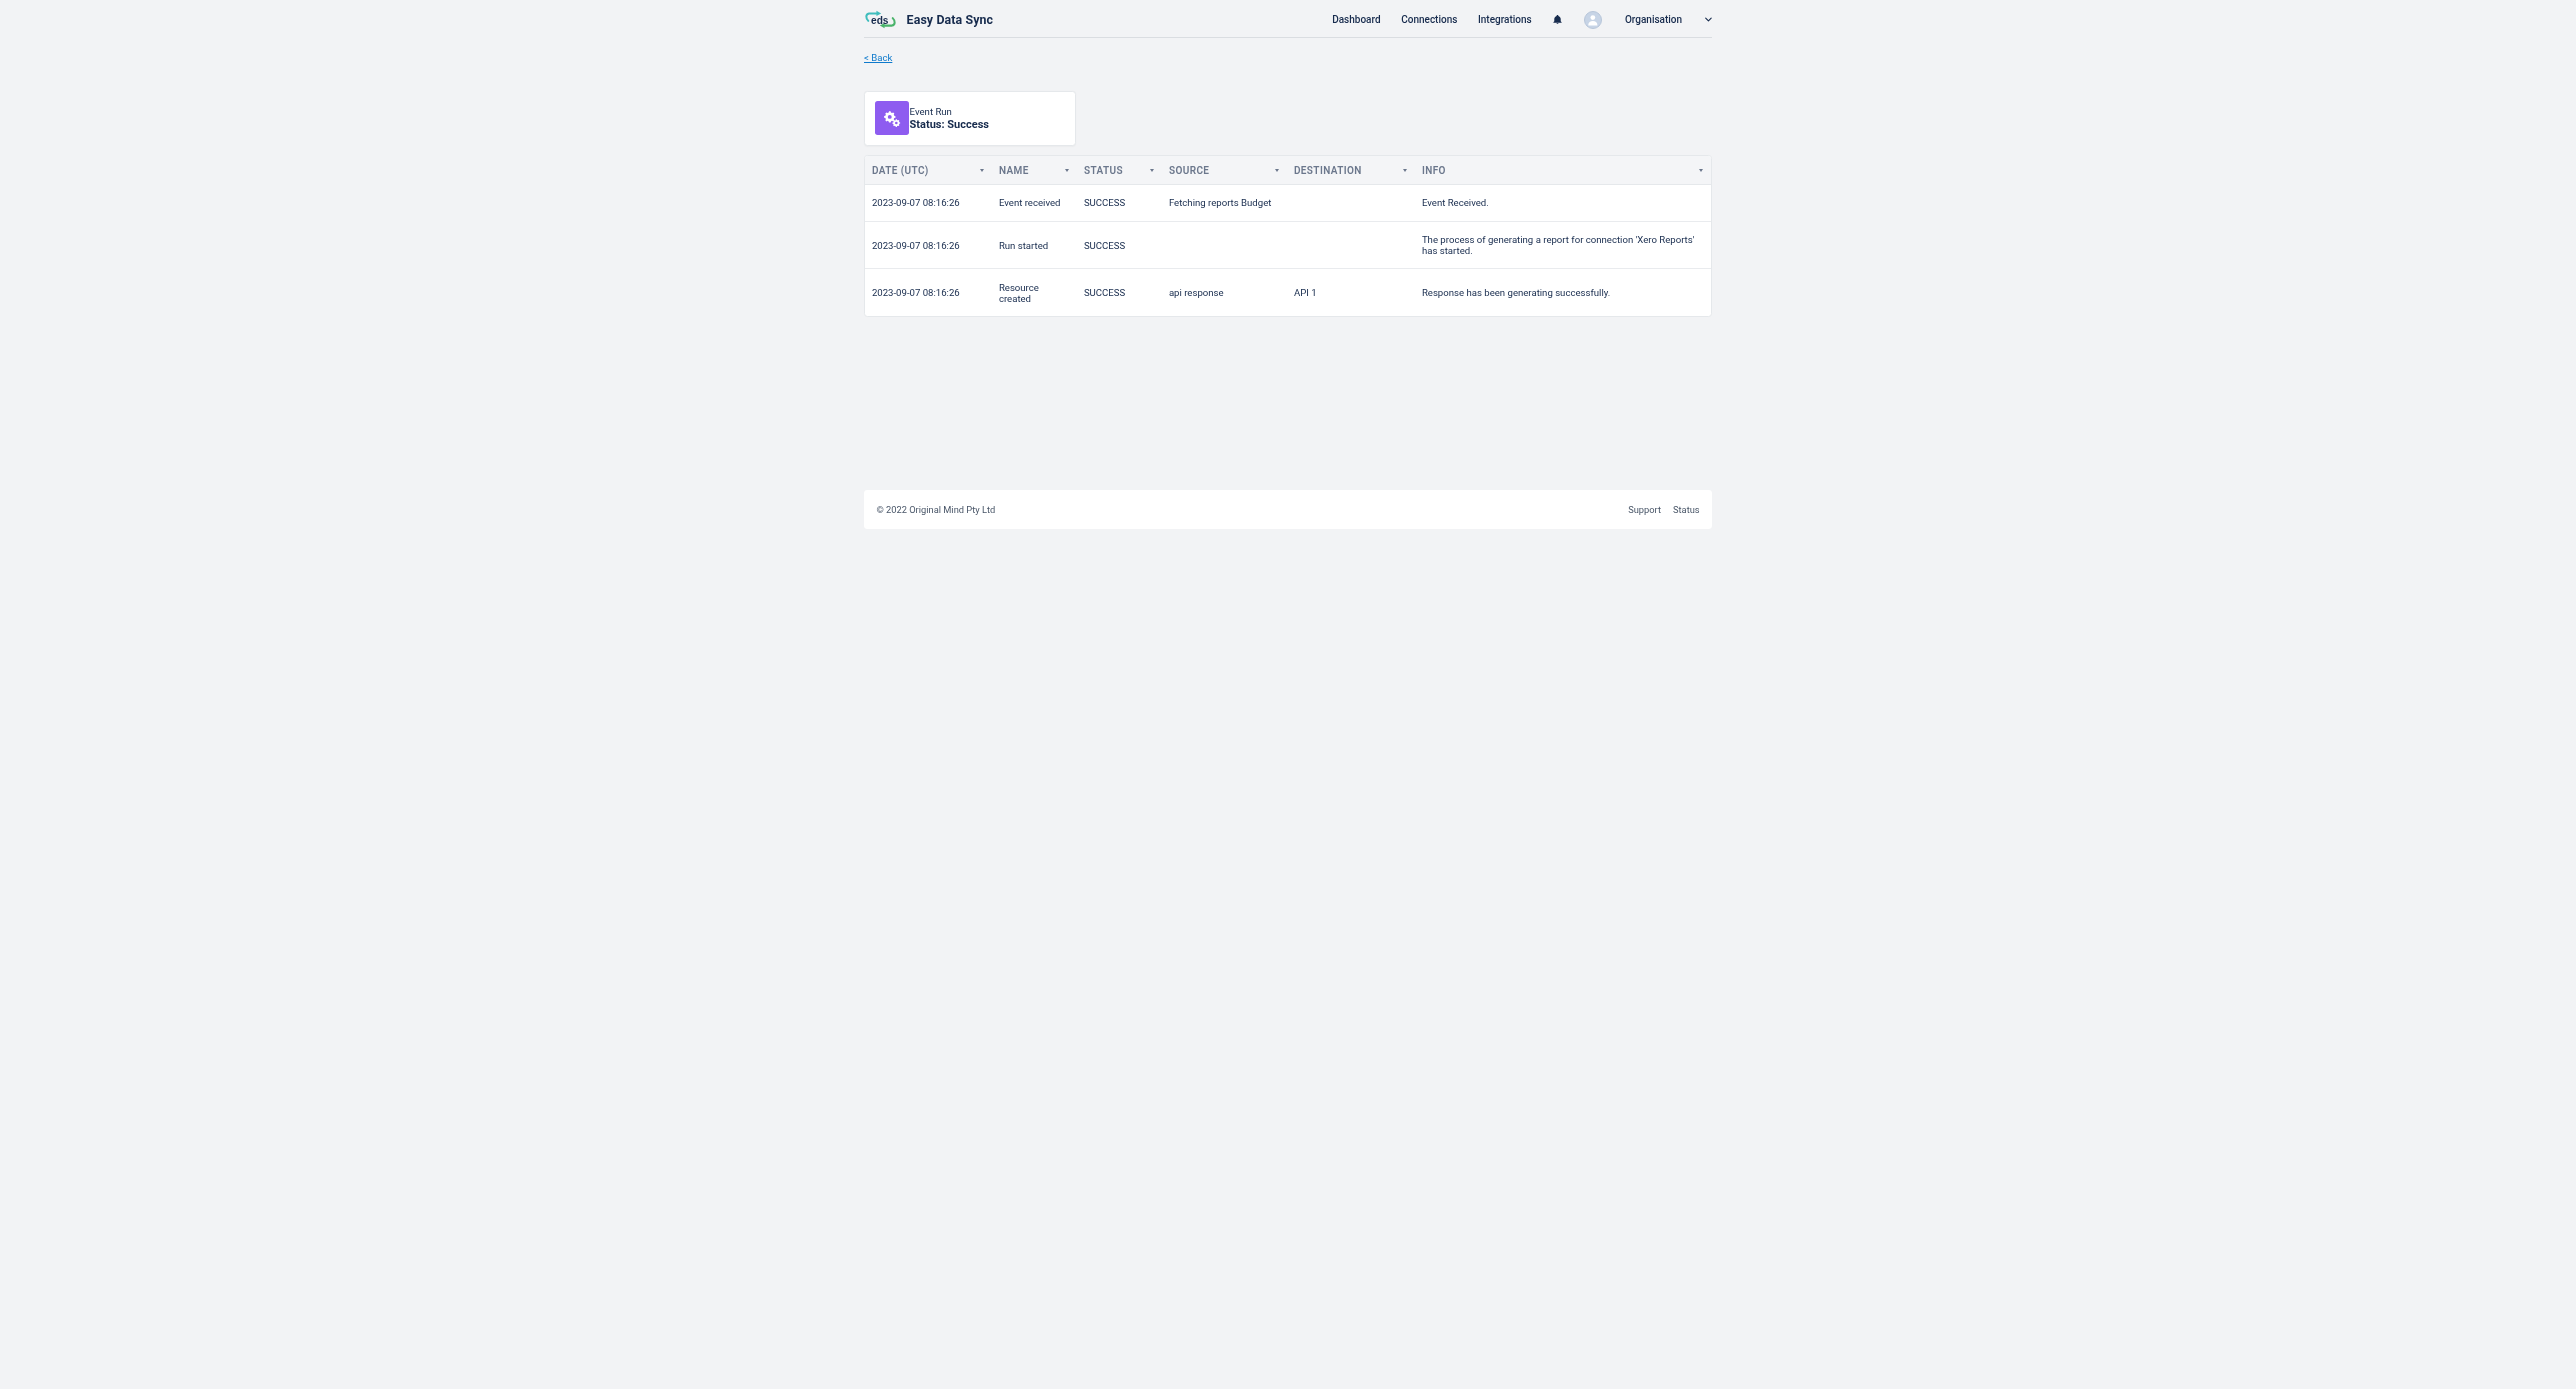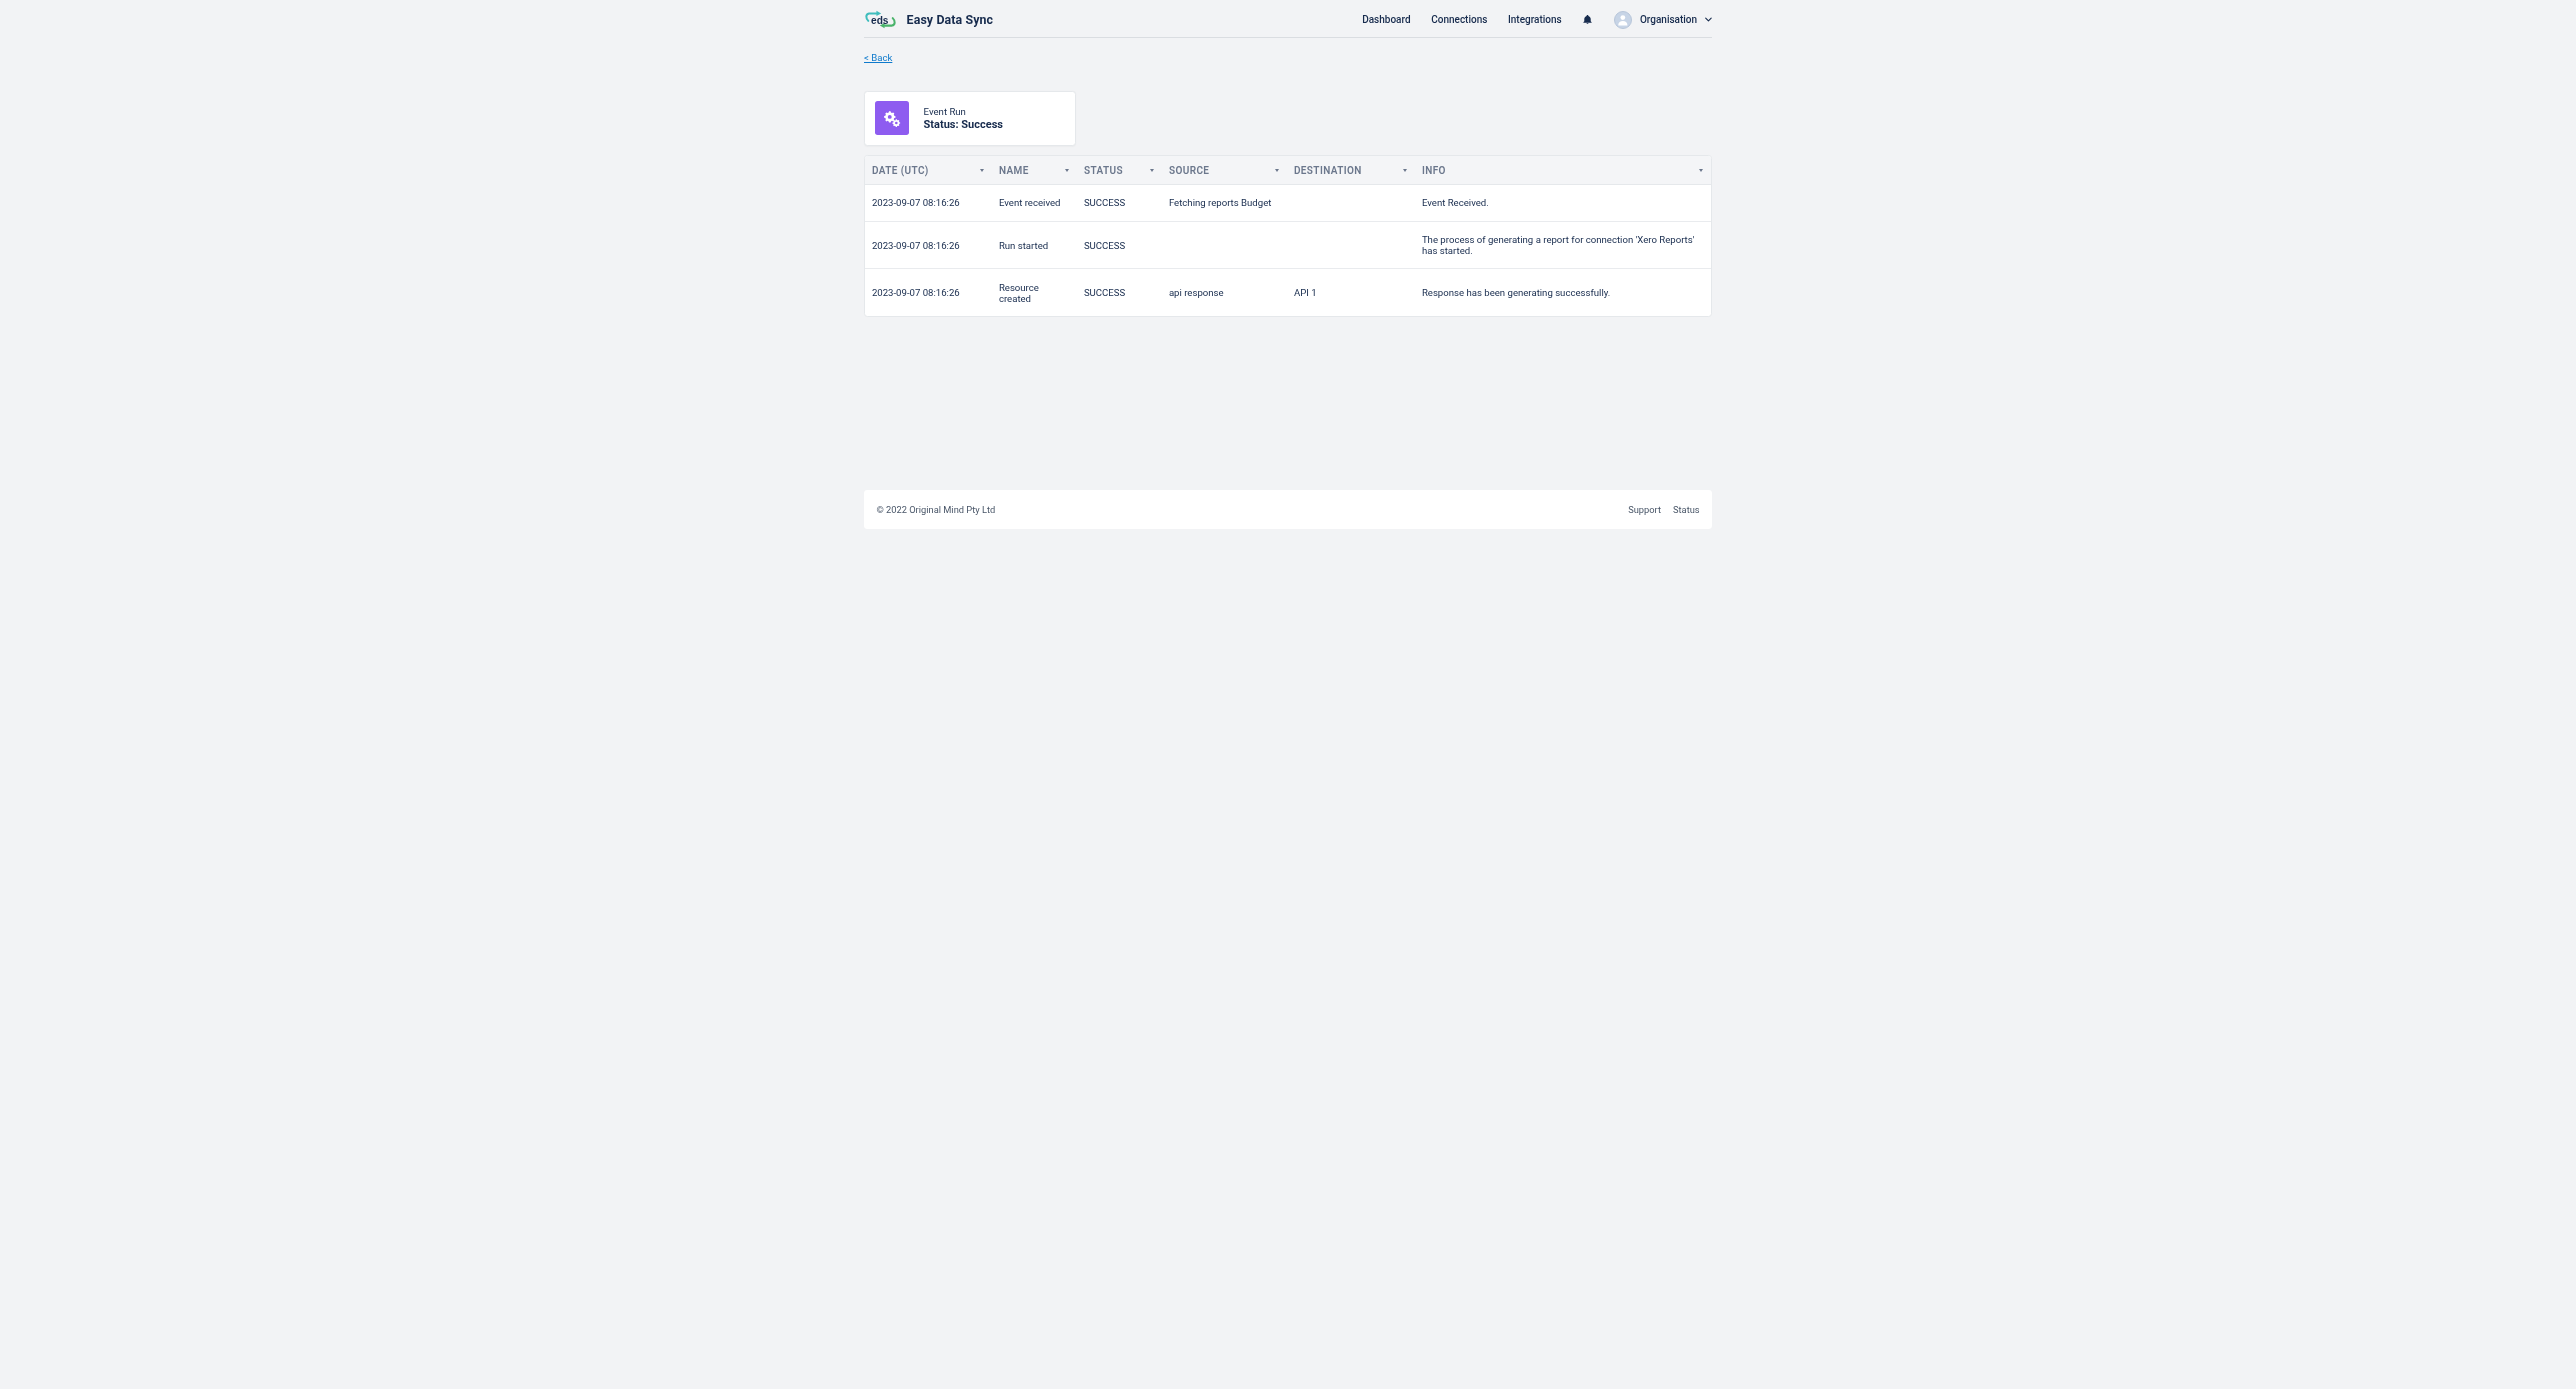--- a/index.html
+++ b/index.html
@@ -25,21 +25,21 @@
   }
   .logo-group { display: flex; align-items: center; gap: 9.6px; }
   .logo-icon {
     width: 33px; height: 19px; position: relative;
   }
   .logo-icon svg { display: block; }
   .brand-name { font-weight: 700; font-size: 12.4px; color: #172b4d; letter-spacing: 0.1px; }
   .nav { margin-left: auto; display: flex; align-items: center; gap: 20.6px; }
   .nav-link { color: #172b4d; font-weight: 500; font-size: 10px; text-decoration: none; cursor: pointer; }
   .bell-icon { width: 11px; height: 11px; cursor: pointer; }
-  .org-group { display: flex; align-items: center; gap: 8px; cursor: pointer; }
+  .org-group { display: flex; align-items: center; gap: 23px; cursor: pointer; }
   .avatar {
     width: 18px; height: 18px; border-radius: 50%;
     background: #c7d4e6;
     display: flex; align-items: center; justify-content: center;
     border: 0.7px solid #b8c6da;
   }
   .avatar svg { width: 13.7px; height: 13.7px; }
   .org-name { font-weight: 500; font-size: 10px; color: #172b4d; }
   .chevron-down { width: 6.9px; height: 6.9px; }
   
@@ -62,21 +62,21 @@
   
   .status-card {
     margin-top: 27.5px;
     background: #ffffff;
     border: 0.7px solid #e5e8eb;
     border-radius: 3.4px;
     padding: 9.6px;
     width: 212px;
     display: flex;
     align-items: center;
-    gap: 15px;
+    gap: 1px;
     box-shadow: 0 0.7px 1.4px rgba(0,0,0,0.03);
   }
   .status-icon {
     width: 34px; height: 34px;
     background: #8e5cf0;
     border-radius: 2.7px;
     display: flex; align-items: center; justify-content: center;
   }
   .status-icon svg { width: 18px; height: 18px; }
   .status-text-group { display: flex; flex-direction: column; gap: 1.4px; }

